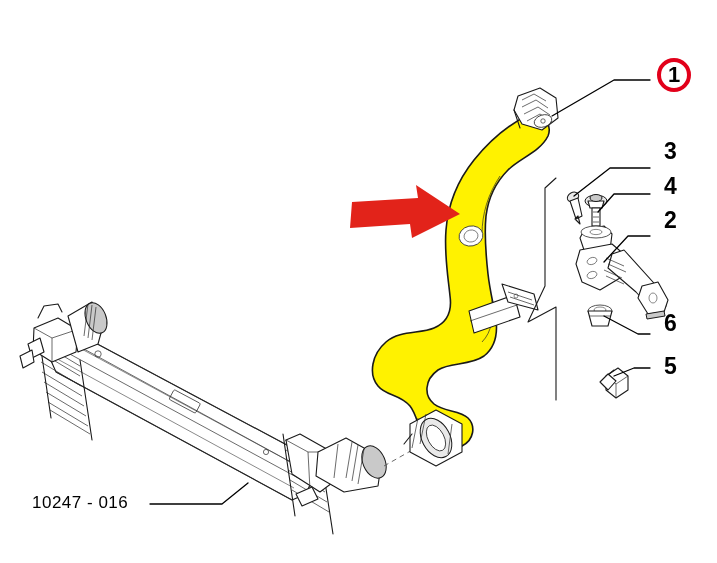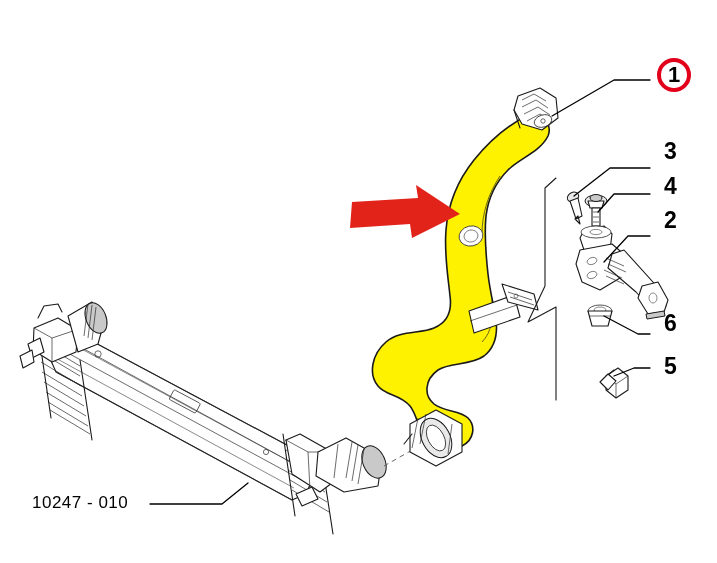--- a/index.html
+++ b/index.html
@@ -326,15 +326,15 @@
   </div>
 
   <div class="callout-num" style="left:664px; top:312px;">
     <span>6</span>
   </div>
 
   <div class="callout-num" style="left:664px; top:355px;">
     <span>5</span>
   </div>
 
-  <div class="part-label" style="left:32px; top:493px;">10247 - 010</div>
+  <div class="part-label" style="left:32px; top:493px;">10247 - 016</div>
 
 </div>
 
 </body></html>

